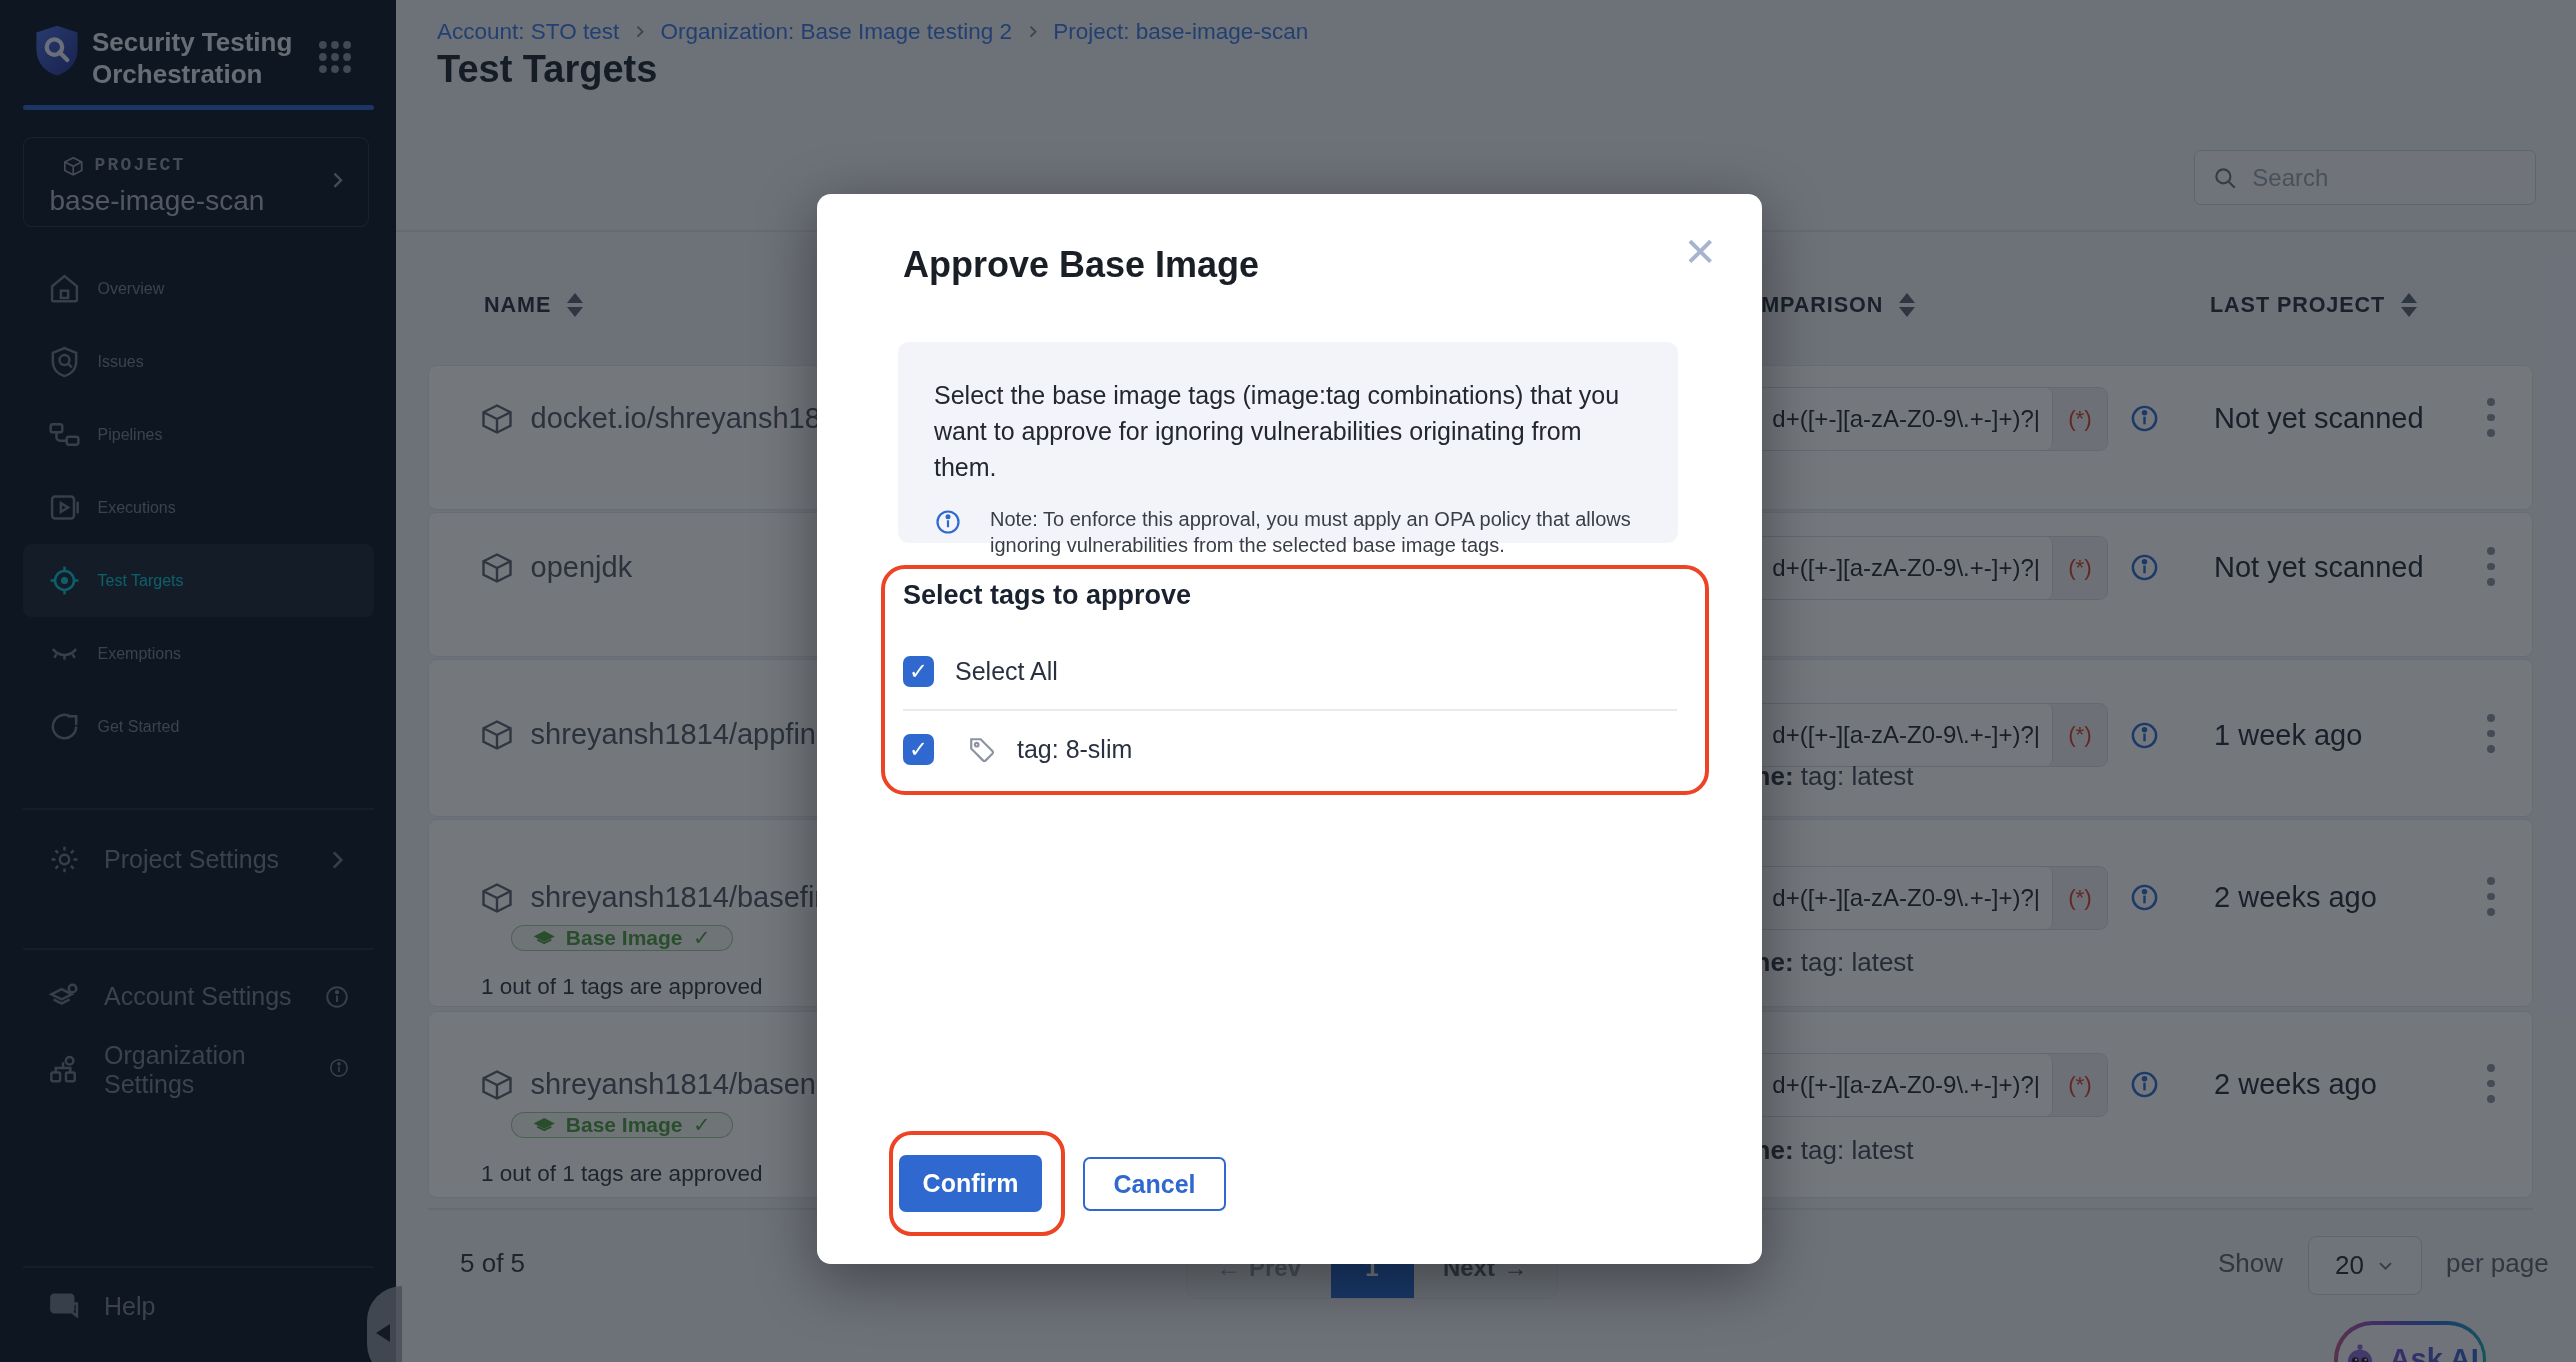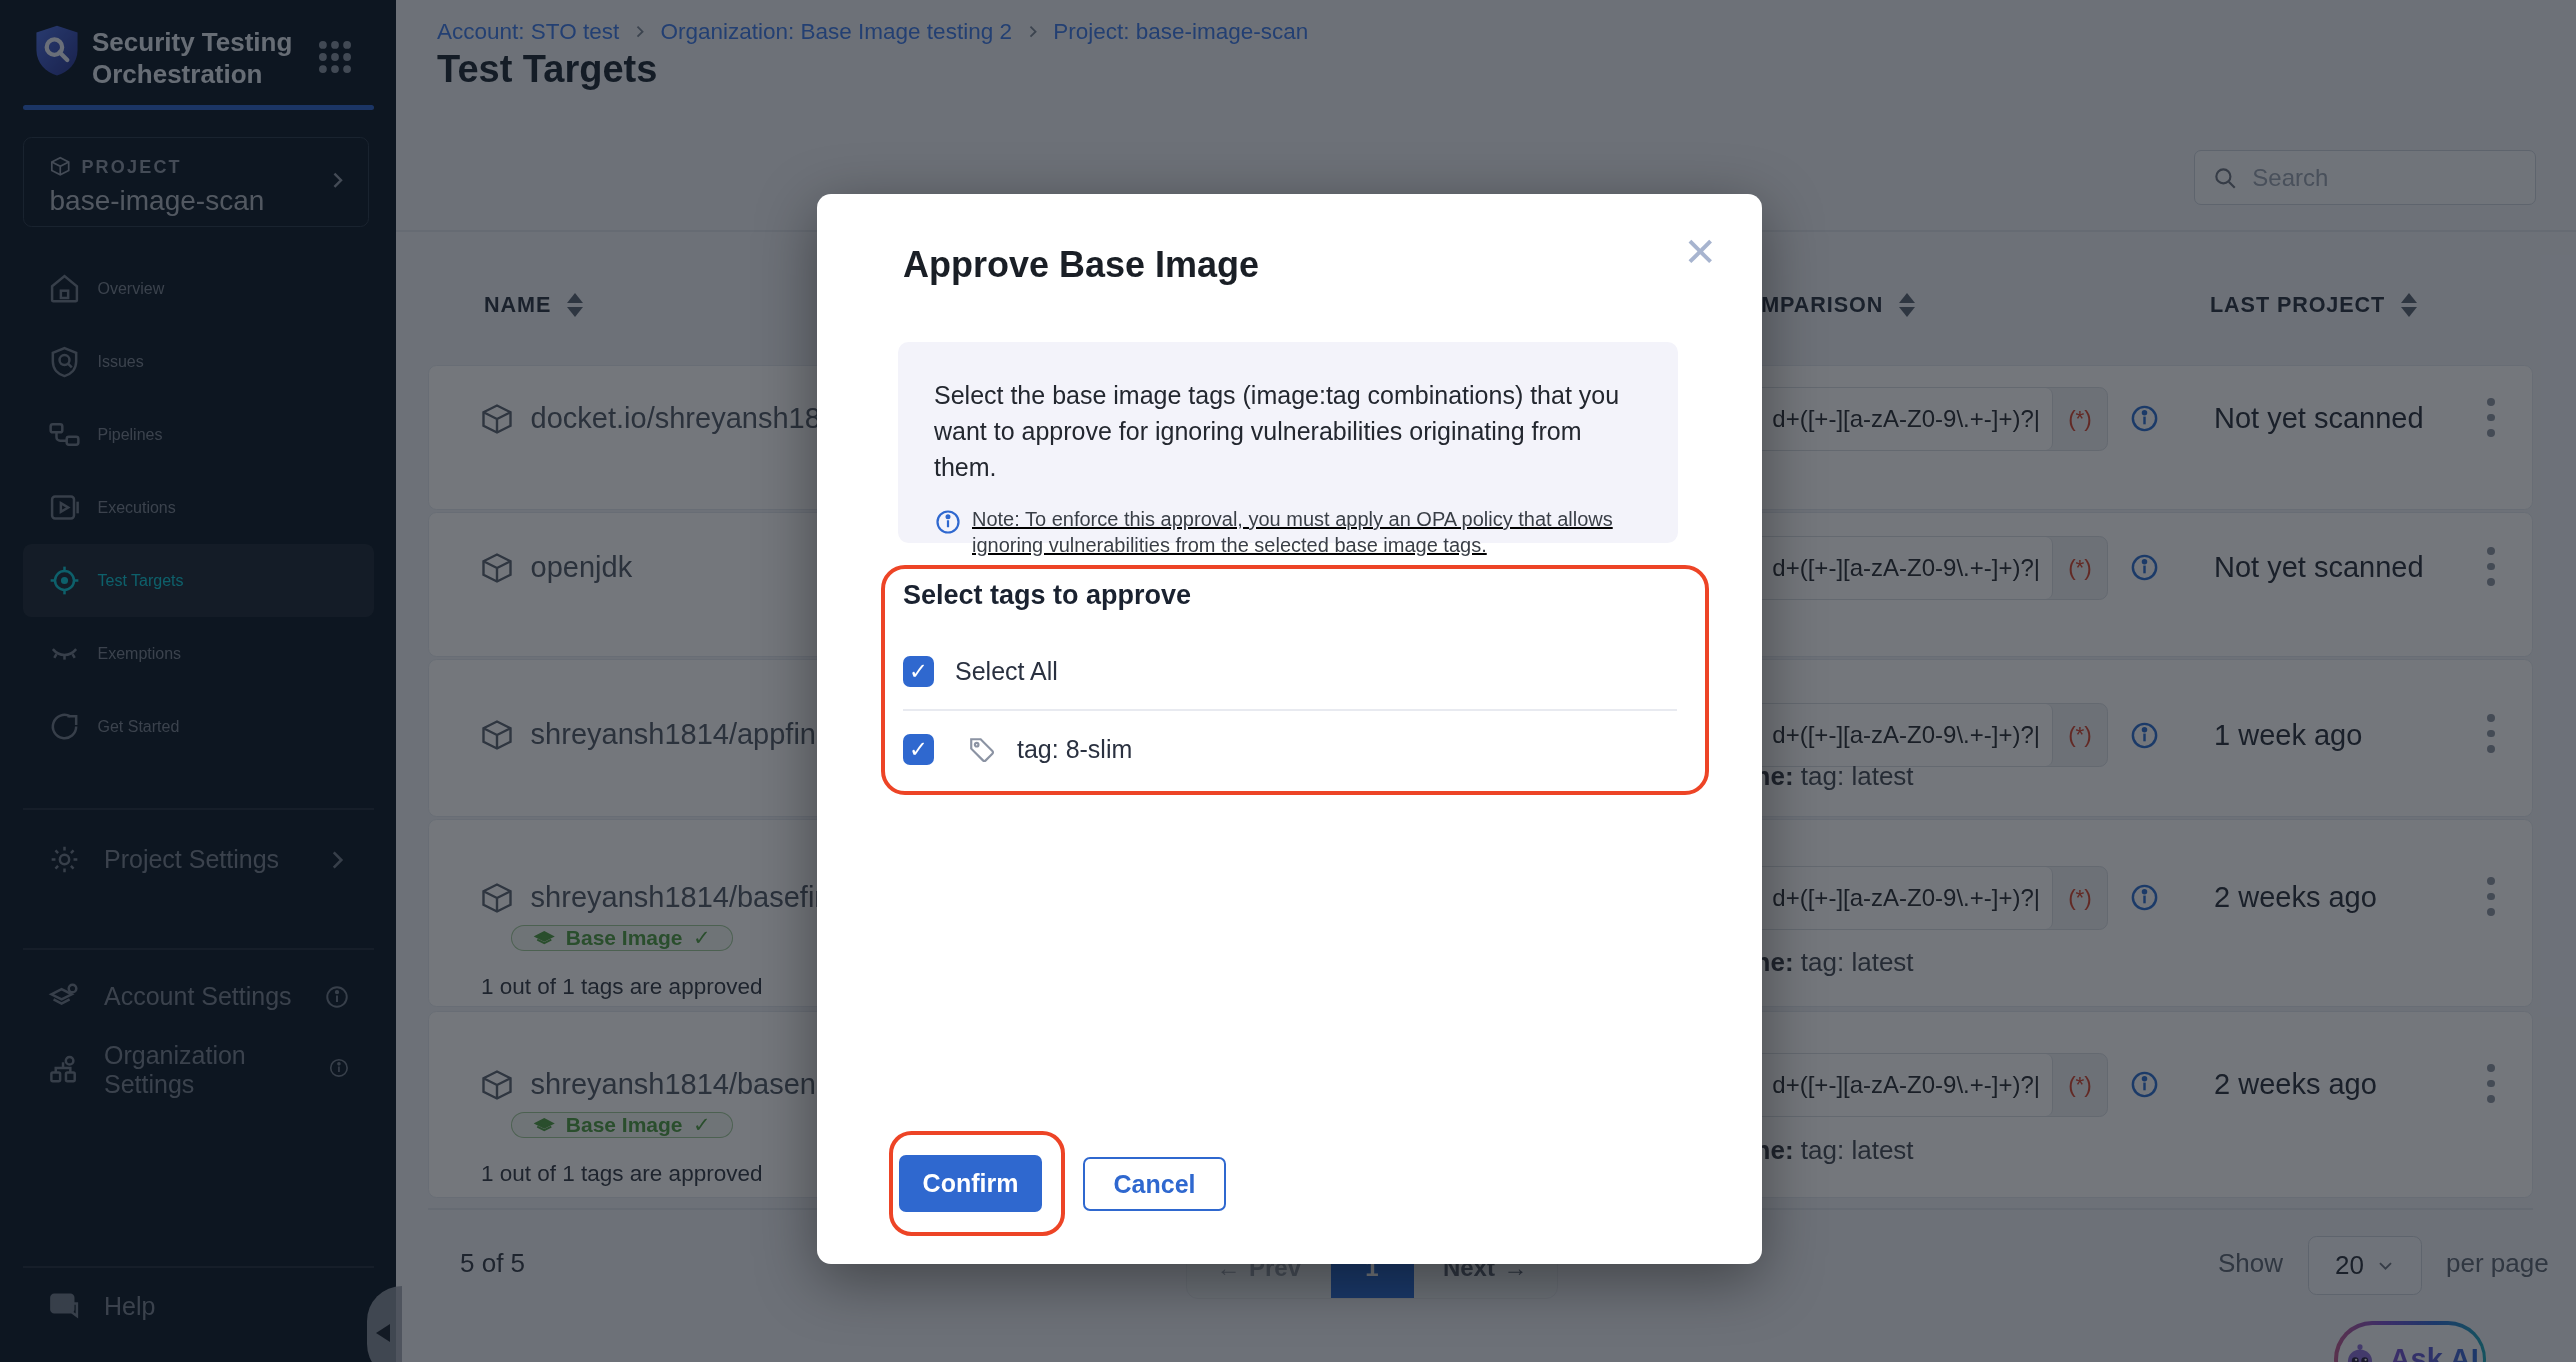--- a/index.html
+++ b/index.html
@@ -7,21 +7,21 @@
   body { font-family:"Liberation Sans","DejaVu Sans",sans-serif; }
   .app { position:relative; width:2576px; height:1362px; overflow:hidden; background:#eef1f6; }
 
   
   .sidebar { position:absolute; left:0; top:0; width:396px; height:1362px; background:#0a1826; z-index:1; }
   .sb-logo { position:absolute; left:33px; top:24px; width:48px; height:54px; }
   .sb-title { position:absolute; left:92px; top:26px; width:216px; font-size:26px; font-weight:bold; color:#dfe6ee; line-height:32px; }
   .sb-grid { position:absolute; left:316px; top:38px; width:38px; height:38px; color:#8792a0; }
   .sb-rule { position:absolute; left:22.5px; top:105px; width:351px; height:5.2px; background:#2d63c9; border-radius:2.6px; }
   .proj-card { position:absolute; left:22.5px; top:137px; width:346px; height:90px; border:1.7px solid #283848; border-radius:8.6px; }
-  .proj-label-row { position:absolute; left:25px; top:17.3px; display:flex; align-items:flex-end; gap:10.4px; color:#8d97a5; }
+  .proj-label-row { position:absolute; left:38px; top:17.3px; display:flex; align-items:flex-start; gap:10.4px; color:#8d97a5;font-family:Liberation Mono, monospace; }
   .proj-label { font-size:18px; font-weight:bold; letter-spacing:2.2px; }
   .proj-name { position:absolute; left:26px; top:47px; font-size:28px; color:#aeb6bf; }
   .proj-chev { position:absolute; right:19px; top:31px; width:22.5px; height:22.5px; color:#8d97a5; }
   .nav { position:absolute; left:22.5px; top:252px; width:351px; }
   .nav-item { display:flex; align-items:center; gap:16px; height:73px; padding:0 24px; color:#77828f; font-size:16px; border-radius:8.6px;text-align:center; }
   .nav-item .nicon { width:35px; height:35px; flex:0 0 35px; color:#6f7a88; }
   .nav-item.active { background:rgba(255,255,255,0.07); color:#0bc8d6; }
   .nav-item.active .nicon { color:#0bc8d6; }
   .sb-div { position:absolute; left:22.5px; width:351px; height:1.7px; background:rgba(255,255,255,0.09); }
   .settings-item { position:absolute; left:22.5px; width:351px; display:flex; align-items:center; gap:22.5px; height:73px; padding:0 24px; color:#77828f; font-size:25px; }
@@ -81,21 +81,21 @@
   .ask-ai-inner svg { width:38px; height:38px; }
   .ask-ai-label { font-size:29px; font-weight:bold; background:linear-gradient(90deg,#7a4fd0,#2e6bd3); -webkit-background-clip:text; background-clip:text; color:transparent; }
 
   
   .overlay { position:absolute; left:0; top:0; width:2576px; height:1362px; background:rgba(15,20,30,0.58); z-index:5; }
   .modal { position:absolute; left:817px; top:194px; width:945px; height:1070px; background:#ffffff; border-radius:14px; box-shadow:0 15.6px 61px rgba(0,0,0,.4); z-index:10; }
   .modal-close { position:absolute; right:45px; top:38px; font-size:40px; color:#a7b4cf; font-weight:300; line-height:1; }
   .modal-title { position:absolute; left:86px; top:50px; font-size:36px; font-weight:bold; color:#1a1f26; }
   .info-panel { position:absolute; left:81px; top:148px; width:780px; height:201px; background:#f3f3fa; border-radius:10.4px; padding:35px 36px 0 36px; }
   .info-desc { font-size:25px; line-height:36px; color:#23272f; }
-  .note-row { display:flex; gap:10px; margin-top:21px;text-decoration:underline; }
+  .note-row { display:flex; gap:28px; margin-top:21px; }
   .note-row .nicon2 { width:28px; height:28px; flex:0 0 28px; color:#2f68cf; margin-top:1.7px; }
   .note-text { font-size:20px; line-height:26px; color:#3a3f47; }
   .section-title { position:absolute; left:86px; top:386px; font-size:27px; font-weight:bold; color:#1a2230; }
   .chk-row { position:absolute; left:86px; display:flex; align-items:center; gap:21px; height:38px; }
   .checkbox { width:31px; height:31px; background:#2f68cf; border-radius:7px; display:flex; align-items:center; justify-content:center; color:#fff; font-size:22.5px; font-weight:bold; flex:0 0 31px; }
   .chk-label { font-size:25px; color:#2a3140; }
   .tag-icon { width:29px; height:29px; color:#8b93a3; margin-left:12px; }
   .sec-div { position:absolute; left:86px; top:515px; width:774px; height:1.7px; background:#e8eaf0; }
   .btn-confirm { position:absolute; left:82px; top:961px; width:143px; height:57px; background:#2f68cf; border-radius:7px; color:#ffffff; font-size:25px; font-weight:bold; display:flex; align-items:center; justify-content:center; }
   .btn-cancel { position:absolute; left:266px; top:963px; width:143px; height:54px; background:#ffffff; border:2.6px solid #2f68cf; border-radius:7px; color:#2f68cf; font-size:25px; font-weight:bold; display:flex; align-items:center; justify-content:center; }

